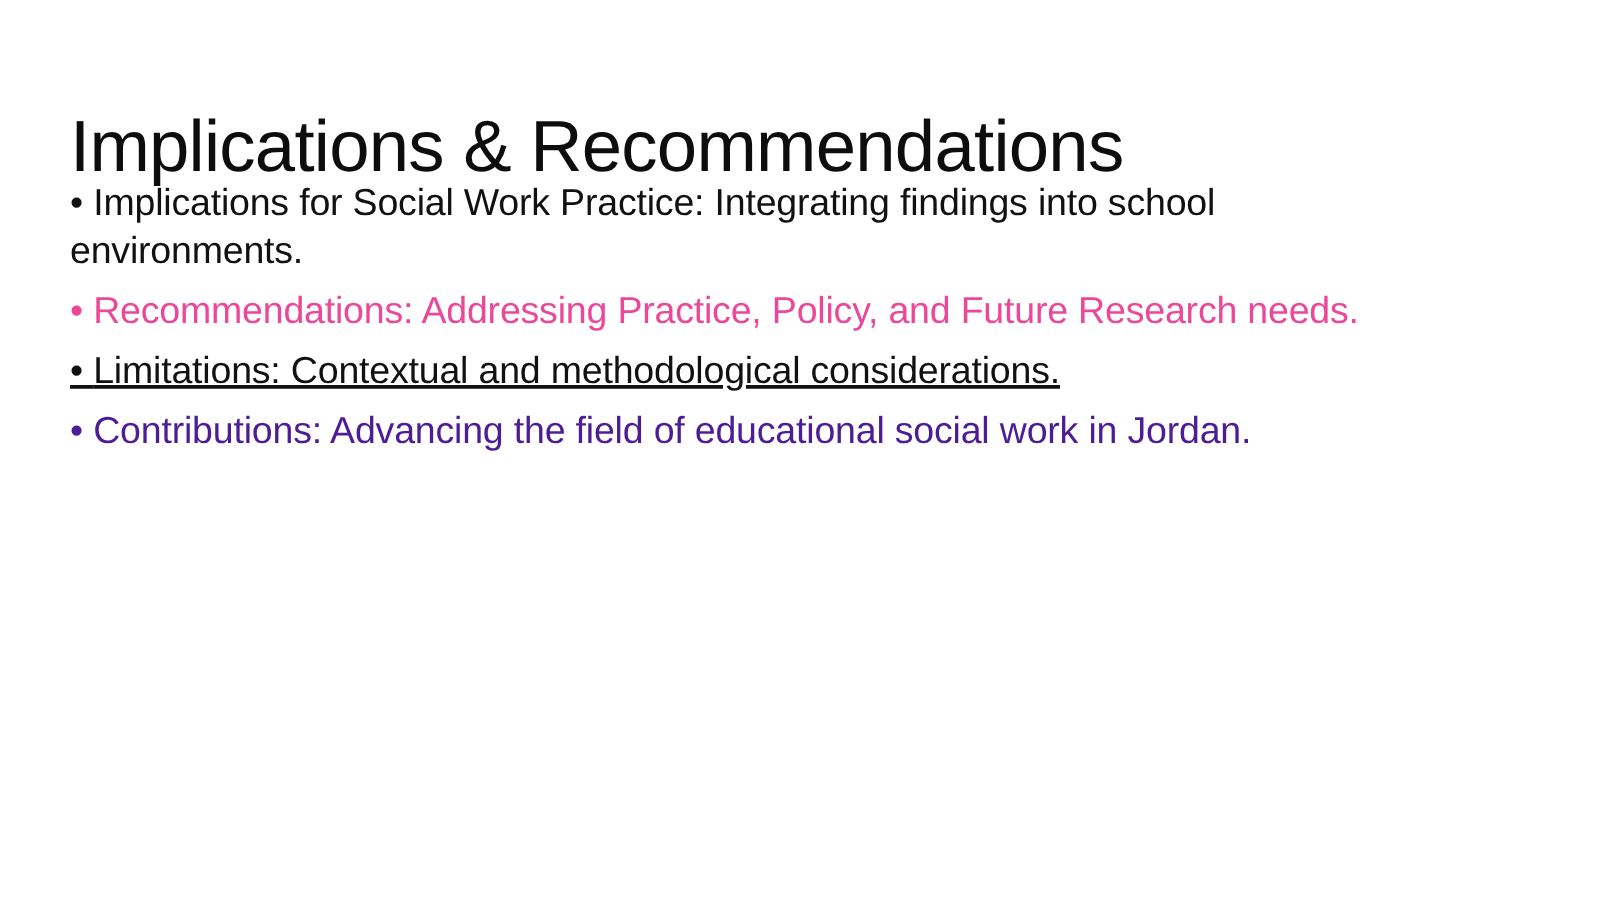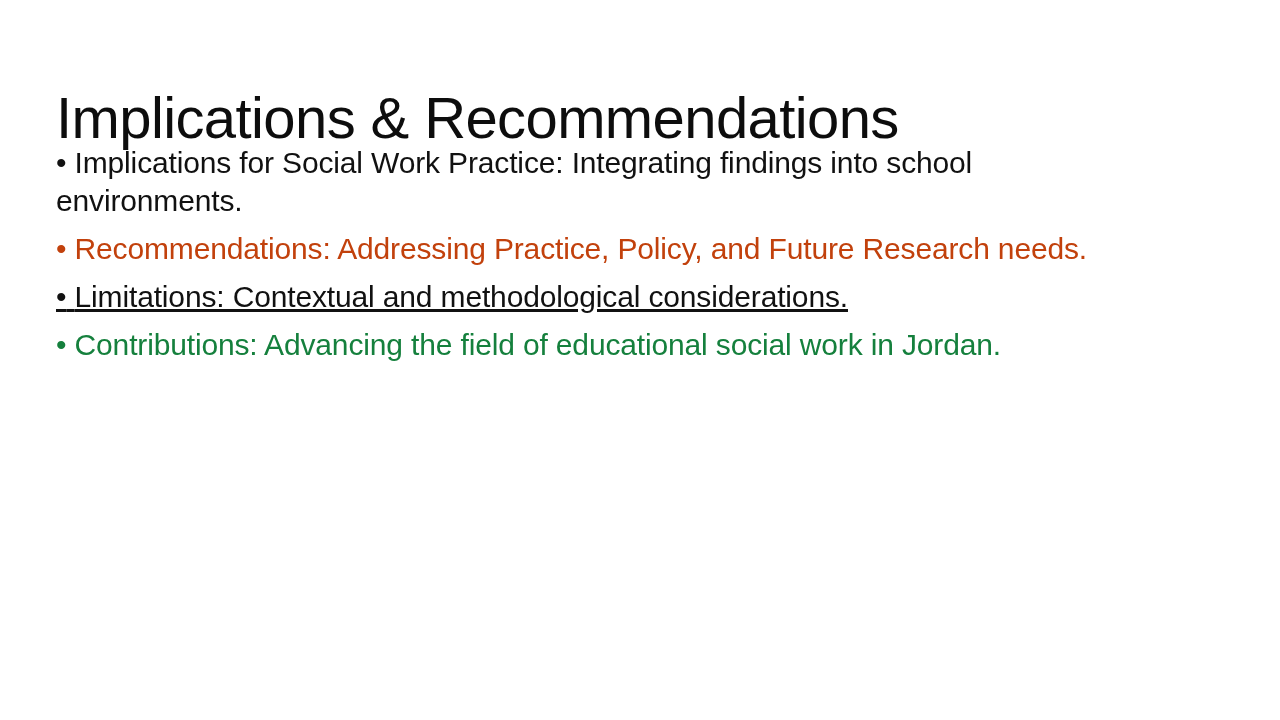--- a/index.html
+++ b/index.html
@@ -71,21 +71,21 @@
 <body>
 
 <div class="slide" style="background: rgb(255, 255, 255);">
 
   <h1 class="slide-title">Implications &amp; Recommendations</h1>
 
   <div class="body-block">
 
     <p class="bullet-para" style="color: rgb(17, 17, 17);"><span class="bullet-mark">•</span> <span class="bullet-text">Implications for Social Work Practice: Integrating findings into school environments.</span></p>
 
-    <p class="bullet-para" style="color: #c2410c;"><span class="bullet-mark">•</span> <span class="bullet-text">Recommendations: Addressing Practice, Policy, and Future Research needs.</span></p>
+    <p class="bullet-para" style="color: #ec4899;"><span class="bullet-mark">•</span> <span class="bullet-text">Recommendations: Addressing Practice, Policy, and Future Research needs.</span></p>
 
     <p class="bullet-para" style="color: rgb(17, 17, 17); text-decoration: underline;"><span class="bullet-mark">•</span> <span class="bullet-text">Limitations: Contextual and methodological considerations.</span></p>
 
-    <p class="bullet-para" style="color: #15803d;"><span class="bullet-mark">•</span> <span class="bullet-text">Contributions: Advancing the field of educational social work in Jordan.</span></p>
+    <p class="bullet-para" style="color: #4c1d95;"><span class="bullet-mark">•</span> <span class="bullet-text">Contributions: Advancing the field of educational social work in Jordan.</span></p>
 
   </div>
 
 </div>
 
 </body></html>

